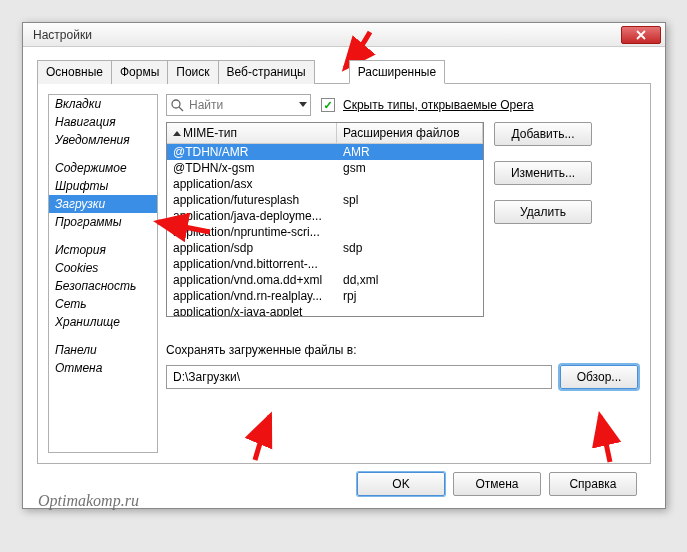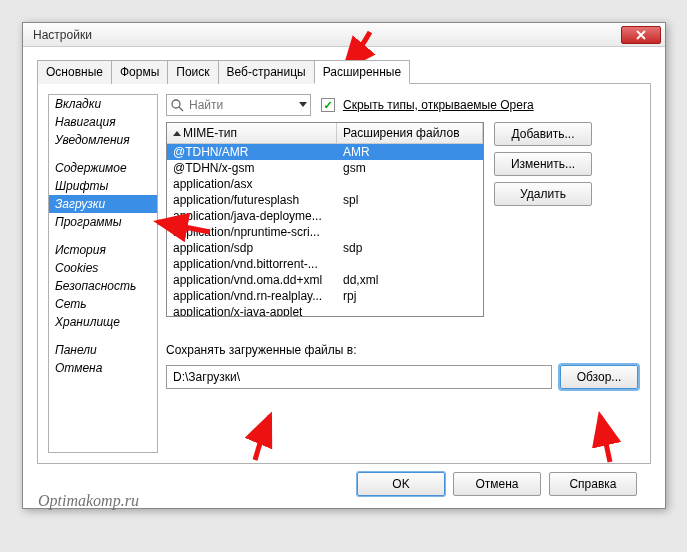--- a/index.html
+++ b/index.html
@@ -7,21 +7,21 @@
 
 .window { position: absolute; left: 22px; top: 22px; width: 644px; height: 487px; background: #fff; border: 1px solid #888; box-shadow: 2px 2px 8px rgba(0,0,0,0.3); }
 .titlebar { height: 24px; background: linear-gradient(#fdfdfd,#eaeaea); border-bottom: 1px solid #ccc; display: flex; align-items: center; justify-content: space-between; padding: 0 4px 0 10px; }
 .titlebar-text { color: #333; }
 .close-btn { width: 40px; height: 18px; background: linear-gradient(#e57373,#c62828); border: 1px solid #a01818; border-radius: 2px; display: flex; align-items: center; justify-content: center; color: #fff; font-weight: bold; cursor: pointer; }
 
 .content { padding: 12px 14px 10px; }
 
 .tabs { display: flex; border-bottom: 1px solid #b0b0b0; margin-bottom: 0; }
 .tab { padding: 4px 8px; border: 1px solid #b0b0b0; border-bottom: none; background: #f3f3f3; margin-right: -1px; cursor: pointer; position: relative; top: 1px; }
-.tab.active { background: #fff; border-bottom: 1px solid #fff; z-index: 2; }
+.tab.active { background: #fff; border-bottom: 1px solid #fff; z-index: 2; margin-left: 35px; }
 
 .main-area { border: 1px solid #b0b0b0; border-top: none; padding: 10px 12px 10px 10px; display: flex; gap: 8px; height: 380px; }
 
 .sidebar { width: 110px; border: 1px solid #b0b0b0; background: #fff; overflow: hidden; }
 .side-item { padding: 2px 6px; cursor: pointer; white-space: nowrap; font-style: italic; }
 .side-item.selected { background: #3a8ee6; color: #fff; }
 .side-sep { height: 10px; }
 
 .right { flex: 1; display: flex; flex-direction: column; }
 
@@ -42,21 +42,21 @@
 .lv-body { flex: 1; overflow-y: scroll; }
 .lv-row { display: flex; padding: 1px 0; }
 .lv-row.selected { background: #3a8ee6; color: #fff; }
 .lv-cell { padding: 0 6px; white-space: nowrap; overflow: hidden; text-overflow: ellipsis; }
 .lv-cell.col-mime { width: 170px; }
 .lv-cell.col-ext { flex: 1; }
 ::-webkit-scrollbar { width: 16px; }
 ::-webkit-scrollbar-track { background: #f0f0f0; border-left: 1px solid #ddd; }
 ::-webkit-scrollbar-thumb { background: #cdcdcd; border: 1px solid #aaa; }
 
-.btns-col { display: flex; flex-direction: column; gap: 6px; }
+.btns-col { display: flex; flex-direction: column; gap: 15px; }
 .btn { width: 98px; height: 24px; background: linear-gradient(#fdfdfd,#e6e6e6); border: 1px solid #999; border-radius: 2px; cursor: pointer; text-align: center; line-height: 22px; }
 .btn.highlight { box-shadow: 0 0 0 2px #7ab7e8; border-color: #4a90d9; }
 
 .save-section { margin-top: 26px; }
 .save-label { margin-bottom: 8px; }
 .save-row { display: flex; gap: 8px; align-items: center; }
 .path-input { flex: 1; height: 24px; padding: 2px 6px; border: 1px solid #999; background: #fff; }
 
 .dialog-btns { display: flex; gap: 8px; justify-content: flex-end; padding: 8px 14px 0 0; }
 .dlg-btn { width: 88px; height: 24px; background: linear-gradient(#fdfdfd,#e6e6e6); border: 1px solid #999; border-radius: 2px; cursor: pointer; text-align: center; line-height: 22px; }

